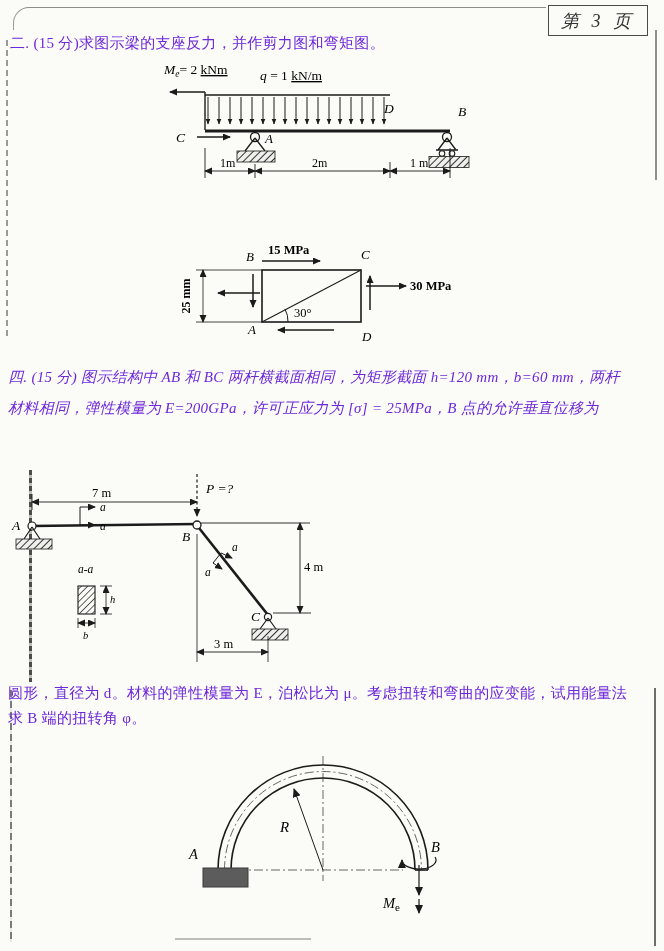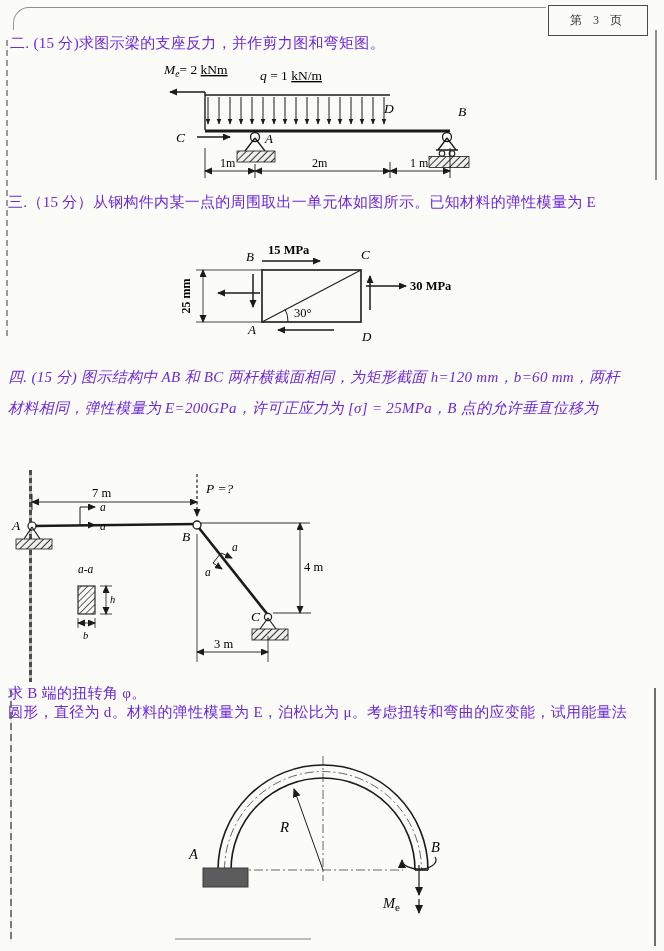--- a/index.html
+++ b/index.html
@@ -6,21 +6,21 @@
   #page{
     position:relative;width:664px;height:951px;background:#fbfbf8;
     font-family:"Liberation Serif","DejaVu Serif",serif;color:#1b1b1b;
     overflow:hidden;
   }
   .ptext{position:absolute;font-size:15px;letter-spacing:.3px;white-space:nowrap;color:#6d28d9;}
   .pline{height:26px;}
   #hdr-box{
     position:absolute;left:548px;top:5px;width:98px;height:29px;
     border:1.6px solid #4a4a4a;display:flex;align-items:center;justify-content:center;
-    font-size:12px;letter-spacing:4px;color:#333;background:#fbfbf8;
+    font-size:18px;letter-spacing:4px;color:#333;background:#fbfbf8;font-style:italic;
   }
   .artifact{position:absolute;}
   #top-curve{left:13px;top:7px;width:532px;height:22px;
     border-top:1.5px solid #8d8d8d;border-left:1.5px solid #9a9a9a;border-top-left-radius:16px;}
   svg text{font-family:"Liberation Serif","DejaVu Serif",serif;}
   .it{font-style:italic;}
 </style>
 </head>
 <body>
 
@@ -110,21 +110,20 @@
       <line x1="57" y1="113" x2="107" y2="113" marker-start="url(#ar1)" marker-end="url(#ar1)"></line>
       <line x1="107" y1="113" x2="242" y2="113" marker-start="url(#ar1)" marker-end="url(#ar1)"></line>
       <line x1="242" y1="113" x2="302" y2="113" marker-start="url(#ar1)" marker-end="url(#ar1)"></line>
     </g>
     <text x="72" y="109" font-size="12">1m</text>
     <text x="164" y="109" font-size="12">2m</text>
     <text x="262" y="109" font-size="12">1 m</text>
   </svg>
 
   <div class="ptext" style="left:8px;top:193px;">
-    <div class="pline">三.（15 分）从钢构件内某一点的周围取出一单元体如图所示。已知材料的弹性模量为 E</div>
   </div>
 
   <svg style="position:absolute;left:168px;top:243px;" width="300" height="118" viewBox="0 0 300 118">
     <defs>
       <marker id="ar2" markerWidth="9" markerHeight="8" refX="7" refY="3.5" orient="auto-start-reverse" markerUnits="userSpaceOnUse">
         <path d="M0,0 L8,3.5 L0,7 Z" fill="#1b1b1b"></path>
       </marker>
     </defs>
 
     <text x="100" y="11" font-size="12.5" font-weight="bold">15 MPa</text>
@@ -237,22 +236,22 @@
     <text x="102" y="135" font-size="10.5" class="it">h</text>
     <g stroke="#1b1b1b" stroke-width="0.8">
       <line x1="70" y1="150" x2="70" y2="160"></line>
       <line x1="87" y1="150" x2="87" y2="160"></line>
       <line x1="70" y1="155" x2="87" y2="155" marker-start="url(#ar3)" marker-end="url(#ar3)"></line>
     </g>
     <text x="75" y="171" font-size="10.5" class="it">b</text>
   </svg>
 
   <div class="ptext" style="left:8px;top:684px;">
+    <div style="height:25px;">圆形，直径为 d。材料的弹性模量为 E，泊松比为 μ。考虑扭转和弯曲的应变能，试用能量法</div>
     <div>求 B 端的扭转角 φ。</div>
-    <div style="height:25px;">圆形，直径为 d。材料的弹性模量为 E，泊松比为 μ。考虑扭转和弯曲的应变能，试用能量法</div>
   </div>
 
   <svg style="position:absolute;left:163px;top:753px;" width="345" height="197" viewBox="0 0 345 197">
     <defs>
       <marker id="ar4" markerWidth="10" markerHeight="9" refX="8" refY="4" orient="auto-start-reverse" markerUnits="userSpaceOnUse">
         <path d="M0,0 L9,4 L0,8 Z" fill="#1b1b1b"></path>
       </marker>
     </defs>
 
     <line x1="160" y1="3" x2="160" y2="128" stroke="#555" stroke-width="0.9" stroke-dasharray="9 3 2 3"></line>

